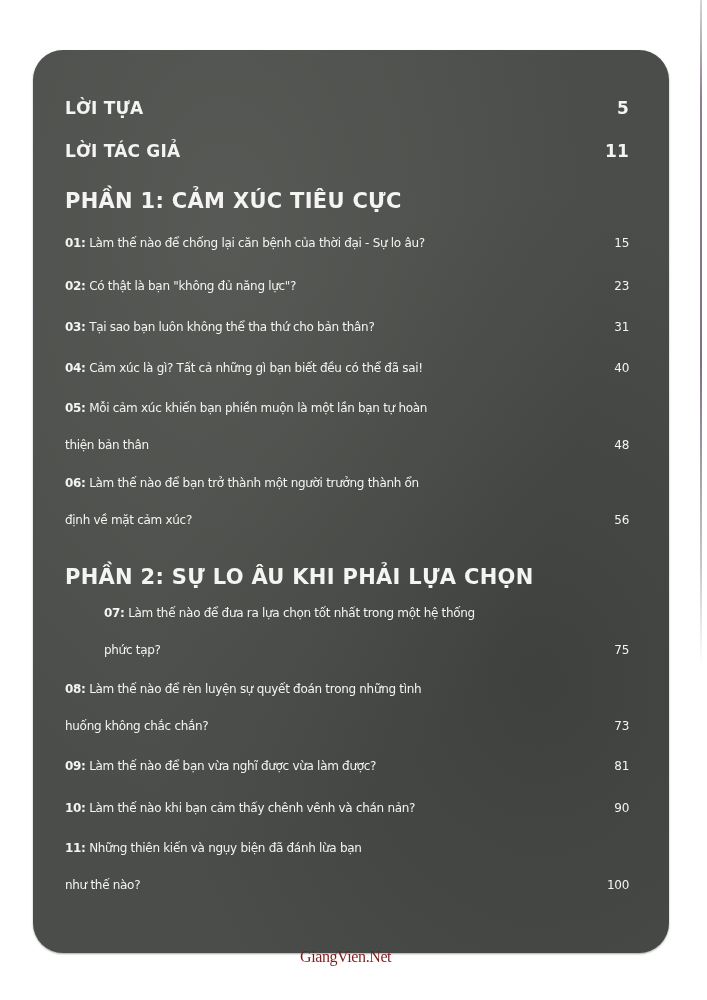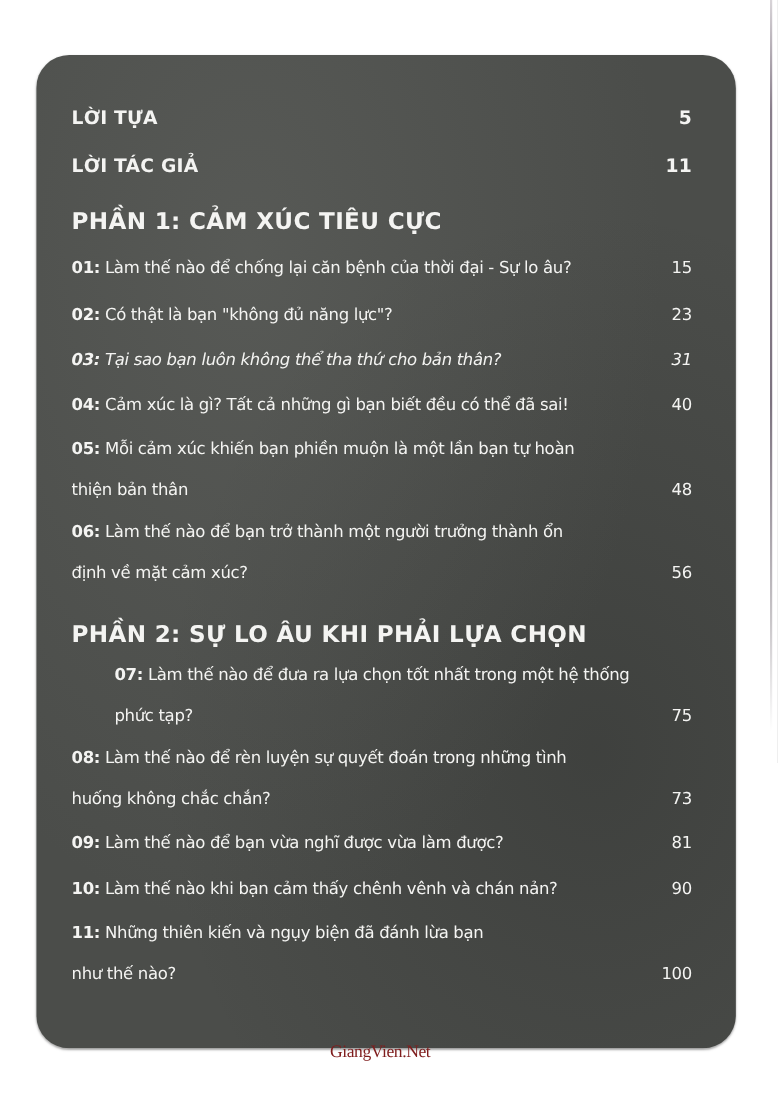--- a/index.html
+++ b/index.html
@@ -33,21 +33,21 @@
         radial-gradient(ellipse at 30% 20%, rgba(110,112,108,0.35), rgba(0,0,0,0) 60%),
         radial-gradient(ellipse at 80% 70%, rgba(40,42,40,0.35), rgba(0,0,0,0) 55%),
         #4b4d4a;
       box-shadow: 0 1px 2px rgba(0,0,0,0.35);
     }
     .entry {
       position: absolute;
       left: 32px;
       right: 40px;
       color: #f4f4f2;
-      font-size: 15px;
+      font-size: 12px;
       letter-spacing: -0.3px;
     }
     .entry .line {
       display: flex;
       justify-content: space-between;
       align-items: baseline;
       height: 37px;
       line-height: 37px;
       white-space: nowrap;
     }
@@ -112,21 +112,21 @@
     </div>
   </div>
 
   <div class="entry" style="top:218px;">
     <div class="line">
       <span><span class="num">02:</span> <span>Có thật là bạn "không đủ năng lực"?</span></span>
       <span class="page">23</span>
     </div>
   </div>
 
-  <div class="entry" style="top:259px;font-style:italic;">
+  <div class="entry" style="top:259px;">
     <div class="line">
       <span><span class="num">03:</span> <span>Tại sao bạn luôn không thể tha thứ cho bản thân?</span></span>
       <span class="page">31</span>
     </div>
   </div>
 
   <div class="entry" style="top:300px;">
     <div class="line">
       <span><span class="num">04:</span> <span>Cảm xúc là gì? Tất cả những gì bạn biết đều có thể đã sai!</span></span>
       <span class="page">40</span>

